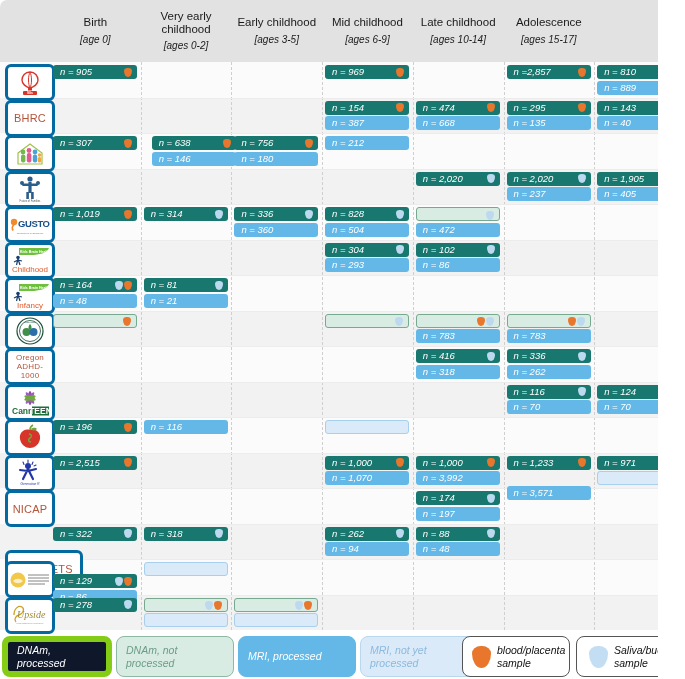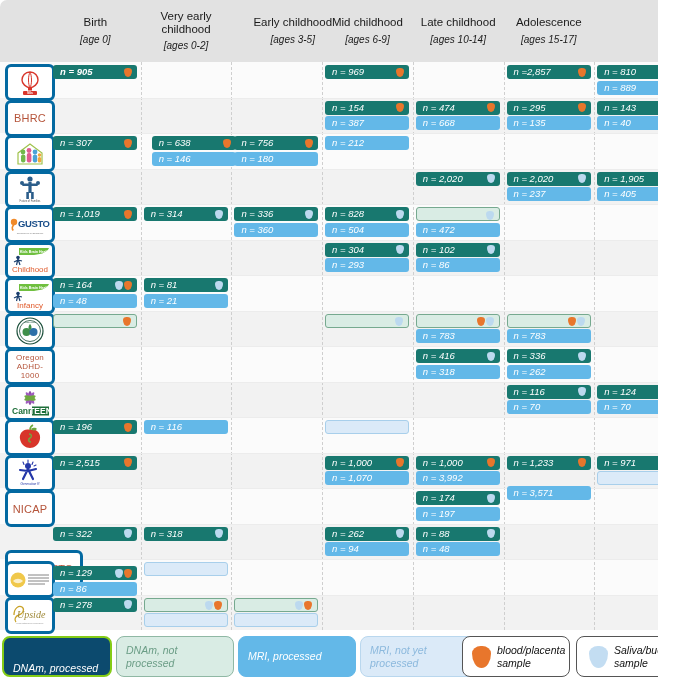--- a/index.html
+++ b/index.html
@@ -71,21 +71,21 @@
   .drop.r2{right:14px;}
 
   
   #legend{position:absolute;left:0;top:634px;width:685px;height:45px;}
   .lgd{
     position:absolute;top:2px;height:41px;box-sizing:border-box;
     border-radius:8px;display:flex;align-items:center;
     font-size:10.5px;font-style:italic;line-height:13px;
     padding:0 9px;
   }
-  .l-dnam{background:#0c4a6e;color:#fff;border:2px solid #84cc16;align-items:flex-end;}
+  .l-dnam{background:#0f172a;color:#fff;border:6px solid #84cc16;}
   .l-dnam-np{background:#d9ece4;color:#6b9d86;border:1.5px solid #8fb8a4;}
   .l-mri{background:#63b8e8;color:#fff;border:1px solid #63b8e8;}
   .l-mri-np{background:#dbeaf8;color:#8cb9dd;border:1.5px solid #b9d7ee;}
   .l-sample{background:#fff;color:#111;border:1.5px solid #555;font-style:italic;}
   .l-sample .bigdrop{
     width:19px;height:22px;flex:0 0 19px;margin-right:6px;
     border-radius:60% 60% 55% 55% / 80% 80% 40% 40%;
     transform:rotate(180deg);
   }
   .bigdrop.blood{background:#e8762c;}
@@ -102,21 +102,21 @@
 
   <div id="header">
       <div class="hcell" style="left: 50px; width: 90.7px;">
         <div class="h1">Birth</div>
         <div class="h2">[age 0]</div>
       </div>
       <div class="hcell" style="left: 140.7px; width: 90.7px;">
         <div class="h1">Very early childhood</div>
         <div class="h2">[ages 0-2]</div>
       </div>
-      <div class="hcell" style="left: 231.4px; width: 90.7px; margin-left: 16px;">
+      <div class="hcell" style="left: 231.4px; width: 90.7px;">
         <div class="h1">Early childhood</div>
         <div class="h2">[ages 3-5]</div>
       </div>
       <div class="hcell" style="left: 322.1px; width: 90.7px;">
         <div class="h1">Mid childhood</div>
         <div class="h2">[ages 6-9]</div>
       </div>
       <div class="hcell" style="left: 412.8px; width: 90.7px;">
         <div class="h1">Late childhood</div>
         <div class="h2">[ages 10-14]</div>
@@ -167,21 +167,21 @@
       <div class="hline" style="top: 532.5px;"></div>
       <div class="logo" style="top: 2px;">
         <svg width="26" height="26" viewBox="0 0 26 26">
           <path d="M13 2 C8 2 5 6 5 10 C5 14 9 17 13 18 C17 17 21 14 21 10 C21 6 18 2 13 2Z" fill="#fff" stroke="#d8352a" stroke-width="1.4"></path>
           <path d="M13 2 C11 6 11 14 13 18 M13 2 C15 6 15 14 13 18" stroke="#d8352a" stroke-width="1" fill="none"></path>
           <rect x="11" y="18" width="4" height="2.5" fill="#d8352a"></rect>
           <rect x="6" y="21" width="14" height="4" rx="1" fill="#d8352a"></rect>
           <text x="13" y="24.4" font-size="3.6" fill="#fff" text-anchor="middle" font-family="Liberation Sans, sans-serif" font-weight="bold">90s</text>
         </svg>
       </div>
-      <div class="cell" style="left: 53px; top: 3px; font-weight: bold;">
+      <div class="cell" style="left: 53px; top: 3px;">
         <div class="pill p-dnam" style="margin-top: 0px;"><span>n = 905</span><span class="drop blood r1"></span></div>
       </div>
       <div class="cell" style="left: 325.1px; top: 3px;">
         <div class="pill p-dnam" style="margin-top: 0px;"><span>n = 969</span><span class="drop blood r1"></span></div>
       </div>
       <div class="cell" style="left: 506.5px; top: 3px;">
         <div class="pill p-dnam" style="margin-top: 0px;"><span>n =2,857</span><span class="drop blood r1"></span></div>
       </div>
       <div class="cell" style="left: 597.2px; top: 3px;">
         <div class="pill p-dnam" style="margin-top: 0px;"><span>n = 810</span><span class="drop blood r1"></span></div>
@@ -447,21 +447,21 @@
           <path d="M4 13 c3 -3 7 -3 10 0 c-3 3 -7 3 -10 0z" fill="#fff" opacity="0.7"></path>
           <g stroke="#777" stroke-width="0.9">
             <line x1="19" y1="7" x2="40" y2="7"></line>
             <line x1="19" y1="10" x2="40" y2="10"></line>
             <line x1="19" y1="13" x2="40" y2="13"></line>
             <line x1="19" y1="16" x2="36" y2="16"></line>
           </g>
         </svg>
       </div>
       <div class="cell" style="left: 53px; top: 500px;">
-        <div class="pill p-dnam" style="margin-top: 4px;"><span>n = 129</span><span class="drop blood r1"></span><span class="drop saliva r2"></span></div>
+        <div class="pill p-dnam" style="margin-top: 12px;"><span>n = 129</span><span class="drop blood r1"></span><span class="drop saliva r2"></span></div>
         <div class="pill p-mri" style="margin-top: 1.5px;"><span>n = 86</span></div>
       </div>
       <div class="cell" style="left: 143.7px; top: 500px;">
         <div class="pill p-mri-np" style="margin-top: 0px;"><span></span></div>
       </div>
       <div class="logo" style="top: 534.5px;">
         <svg width="42" height="28" viewBox="0 0 42 28">
           <path d="M5 14 c0 -7 5 -10 8 -8 c3 2 1 7 -3 8 c-4 1 -5 5 -3 7" stroke="#c9a227" stroke-width="1.3" fill="none"></path>
           <text x="8" y="17" font-size="10" fill="#a08a3a" font-family="Liberation Serif, serif" font-style="italic">Upside</text>
           <text x="21" y="23" font-size="2.4" fill="#999" text-anchor="middle" font-family="Liberation Sans, sans-serif">Understanding Pregnancy</text>

